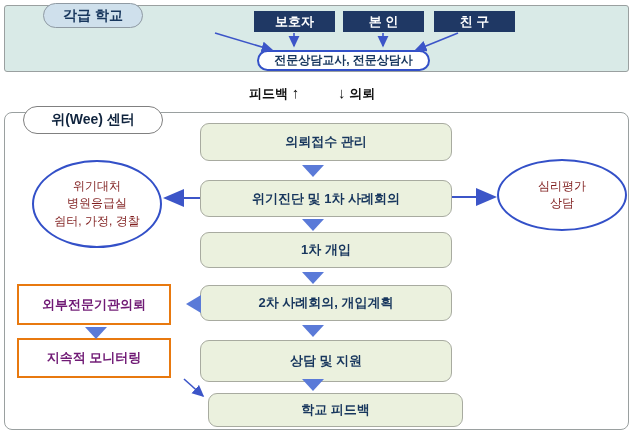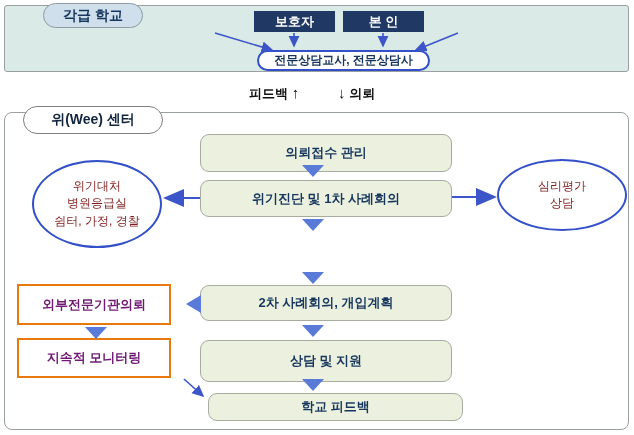--- a/index.html
+++ b/index.html
@@ -41,52 +41,58 @@
   <div class="abs center pill pill-school">
     <span>각급 학교</span>
   </div>
 
   <div class="abs center navy-box" style="left:254px;">
     <span>보호자</span>
   </div>
   <div class="abs center navy-box" style="left:343px;">
     <span>본 인</span>
   </div>
+  <div class="abs center navy-box" style="left:434px;">
+    <span>친 구</span>
+  </div>
 
   <div class="abs center stadium">
     <span>전문상담교사, 전문상담사</span>
   </div>
 
   <div class="abs flow-label" style="left:249px;">
     <span>피드백</span>
     <span class="arr">↑</span>
   </div>
   <div class="abs flow-label" style="left:338px;">
     <span class="arr">↓</span>
     <span>의뢰</span>
   </div>
 
   <div class="abs wee-container"></div>
   <div class="abs center pill pill-wee">
     <span>위(Wee) 센터</span>
   </div>
 
-  <div class="abs center green-box" style="top:123px;height:38px;margin-top:11px;">
+  <div class="abs center green-box" style="top:123px;height:38px;">
     <span>의뢰접수 관리</span>
   </div>
   <div class="abs center green-box" style="top:180px;height:37px;">
     <span>위기진단 및 1차 사례회의</span>
+  </div>
+  <div class="abs center green-box" style="top:232px;height:36px;">
+    <span>1차 개입</span>
   </div>
   <div class="abs center green-box" style="top:285px;height:36px;">
     <span>2차 사례회의, 개입계획</span>
   </div>
   <div class="abs center green-box" style="top:340px;height:42px;">
     <span>상담 및 지원</span>
   </div>
-  <div class="abs center green-box" style="left:208px;top:393px;width:255px;height:28px;">
+  <div class="abs center green-box" style="left:208px;top:393px;width:255px;height:34px;">
     <span>학교 피드백</span>
   </div>
 
   <div class="abs center ellipse" style="left:32px;top:160px;width:130px;height:88px;">
     <div>
       <span>위기대처</span>
       <span>병원응급실</span>
       <span>쉼터, 가정, 경찰</span>
     </div>
   </div>

